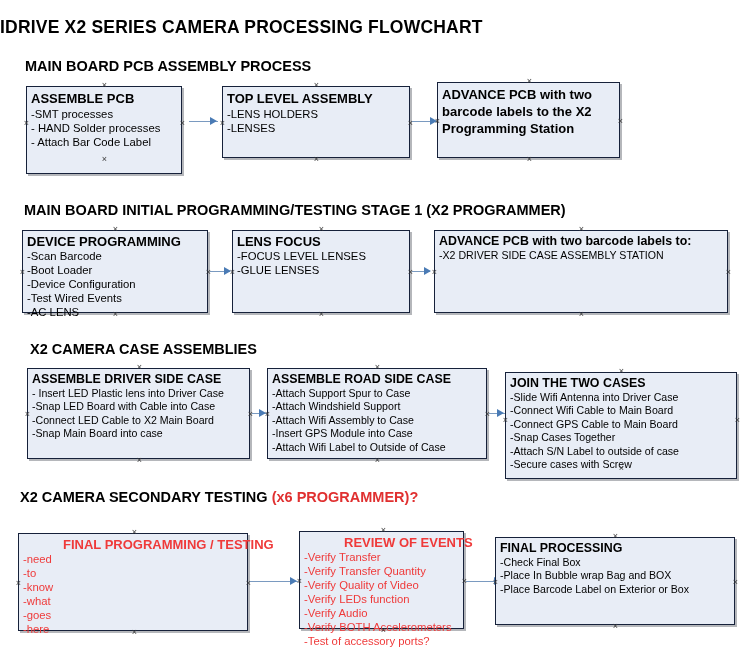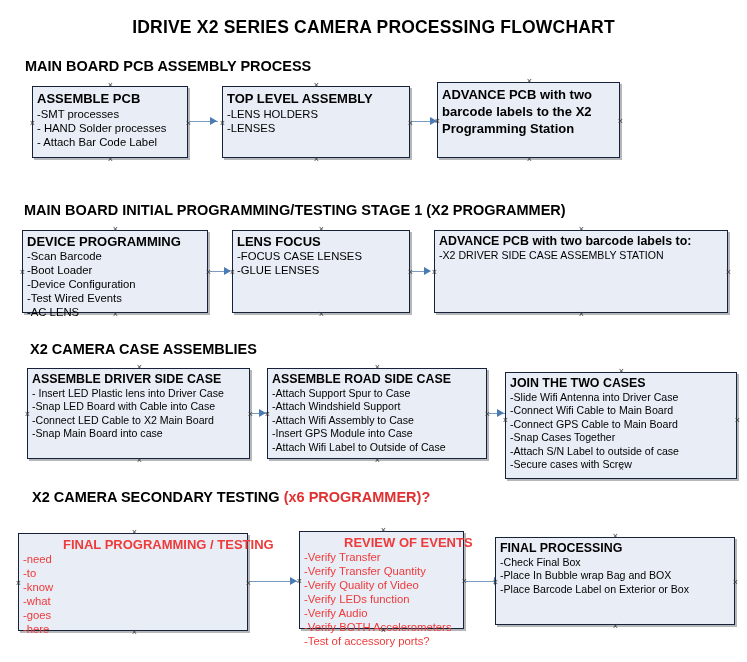--- a/index.html
+++ b/index.html
@@ -18,21 +18,20 @@
   #canvas {
     position: absolute;
     left: 0; top: 0;
     width: 747px;
     height: 662px;
   }
   .title {
     position: absolute;
     left: 0; top: 17px;
     width: 747px;
-    text-align: center;
     font-size: 17.5px;
     font-weight: bold;
     letter-spacing: 0.2px;
     white-space: nowrap;
   }
   .section-head {
     position: absolute;
     font-size: 14.5px;
     font-weight: bold;
     white-space: nowrap;
@@ -101,21 +100,21 @@
 </style>
 </head>
 <body>
 
 <div id="canvas">
 
   <div class="title">IDRIVE X2  SERIES CAMERA PROCESSING FLOWCHART</div>
 
   <div class="section-head" style="left:25px; top:58px;">MAIN BOARD PCB ASSEMBLY PROCESS</div>
 
-  <div class="box wrapped" style="left:32px; top:86px; width:156px; height:72px;">
+  <div class="box wrapped" style="left:26px; top:86px; width:156px; height:88px;">
     <span class="b-title">ASSEMBLE PCB</span>
     <span class="b-line">-SMT processes</span>
     <span class="b-line">- HAND Solder processes</span>
     <span class="b-line">- Attach Bar Code Label</span>
     <div class="xh" style="left:74px; top:-5px;"></div>
     <div class="xh" style="left:74px; top:69px;"></div>
     <div class="xh" style="left:-4px; top:33px;"></div>
     <div class="xh" style="left:152px; top:33px;"></div>
   </div>
 
@@ -156,21 +155,21 @@
     <div class="xh" style="left:89px; top:80px;"></div>
     <div class="xh" style="left:-4px; top:38px;"></div>
     <div class="xh" style="left:182px; top:38px;"></div>
   </div>
 
   <div class="conn" style="left:210px; top:271px; width:20px;"></div>
   <div class="arrow" style="left:224px; top:267px;"></div>
 
   <div class="box" style="left:232px; top:230px; width:178px; height:83px;">
     <span class="b-title">LENS FOCUS</span>
-    <span class="b-line">-FOCUS CASE LENSES</span>
+    <span class="b-line">-FOCUS LEVEL LENSES</span>
     <span class="b-line">-GLUE LENSES</span>
     <div class="xh" style="left:85px; top:-5px;"></div>
     <div class="xh" style="left:85px; top:80px;"></div>
     <div class="xh" style="left:-4px; top:38px;"></div>
     <div class="xh" style="left:174px; top:38px;"></div>
   </div>
 
   <div class="conn" style="left:412px; top:271px; width:18px;"></div>
   <div class="arrow" style="left:424px; top:267px;"></div>
 
@@ -223,21 +222,21 @@
     <span class="b-line">-Connect GPS Cable to Main Board</span>
     <span class="b-line">-Snap Cases Together</span>
     <span class="b-line">-Attach S/N Label to outside of case</span>
     <span class="b-line">-Secure cases with Screw</span>
     <div class="xh" style="left:112px; top:-5px;"></div>
     <div class="xh" style="left:112px; top:92px;"></div>
     <div class="xh" style="left:-4px; top:44px;"></div>
     <div class="xh" style="left:228px; top:44px;"></div>
   </div>
 
-  <div class="section-head" style="left:32px; top:489px;">
+  <div class="section-head" style="left:20px; top:489px;">
     <span>X2 CAMERA SECONDARY TESTING </span><span class="accent">(x6 PROGRAMMER)?</span>
   </div>
 
   <div class="box red" style="left:18px; top:533px; width:230px; height:98px;">
     <span class="b-title">FINAL PROGRAMMING / TESTING</span>
     <span class="b-line">-need</span>
     <span class="b-line">-to</span>
     <span class="b-line">-know</span>
     <span class="b-line">-what</span>
     <span class="b-line">-goes</span>

